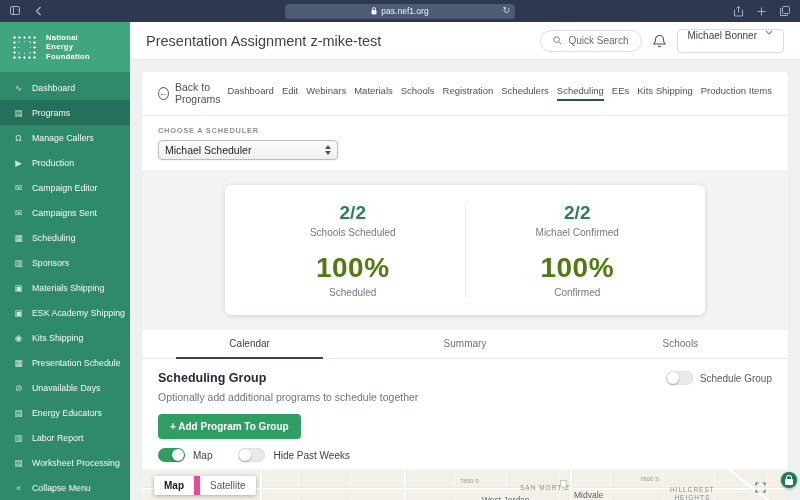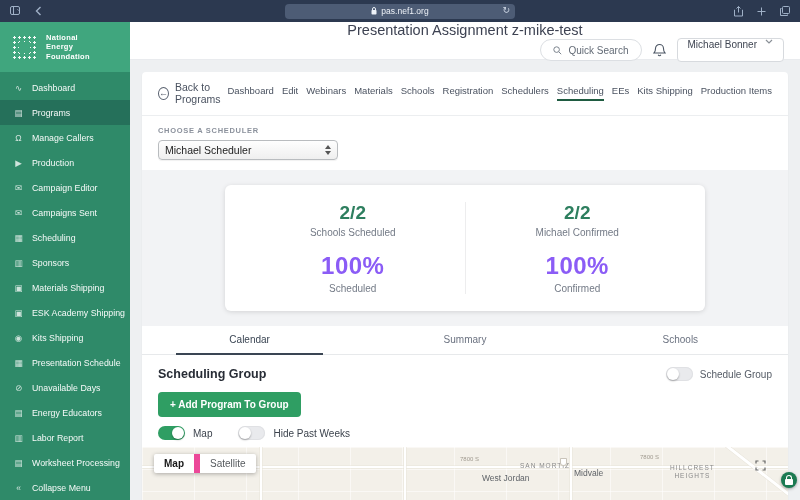--- a/index.html
+++ b/index.html
@@ -28,21 +28,21 @@
   .logo-text { font-size:7.5px; font-weight:700; line-height:1.25; letter-spacing:.3px; }
   .nav { flex:1; display:flex; flex-direction:column; padding-top:3px; }
   .side-item { display:flex; align-items:center; gap:8px; height:25px; padding:0 13px;
     font-size:8.8px; color:rgba(255,255,255,.96); cursor:pointer; white-space:nowrap; }
   .side-item.active { background:#25705a; }
   .s-icon { width:11px; text-align:center; font-size:8.5px; opacity:.8; flex-shrink:0; }
   .collapse-item { margin-top:auto; }
 
   
   .main { flex:1; display:flex; flex-direction:column; min-width:0; }
-  .topbar { height:38px; background:#fff; border-bottom:1px solid #e9ebee; display:flex; align-items:center; padding:0 16px;flex-direction:column; }
+  .topbar { height:38px; background:#fff; border-bottom:1px solid #e9ebee; display:flex; align-items:center; padding:0 16px; }
   .page-title { font-size:14.5px; color:#3d4252; font-weight:500; }
   .topbar-right { margin-left:auto; display:flex; align-items:center; gap:11px; }
   .quick-search { display:flex; align-items:center; gap:6px; height:22px; padding:0 12px;
     border:1px solid #dcdfe3; border-radius:12px; background:#fff; font-size:10px; color:#636b76; cursor:pointer; }
   .bell-btn { color:#4b5563; cursor:pointer; }
   .user-btn { display:flex; align-items:flex-start; gap:8px; height:24px; padding:0 10px;
     border:1px solid #d7dade; border-radius:4px; background:#fff; font-size:10px; color:#3f4552; cursor:pointer; }
 
   .content { flex:1; padding:12px 12px 0; overflow:hidden; }
   .panel { background:#fff; border-radius:4px 4px 0 0; box-shadow:0 1px 2px rgba(0,0,0,.05);
@@ -68,21 +68,21 @@
   .tri-down { width:0; height:0; border-left:3px solid transparent; border-right:3px solid transparent; border-top:4px solid #555; }
 
   
   .stats-zone { background:#f2f3f5; padding:15px 0; }
   .stats-card { width:480px; margin:0 auto; background:#fff; border-radius:6px;
     box-shadow:0 1px 5px rgba(0,0,0,.13); display:flex; padding:17px 16px; }
   .stat-col { flex:1; text-align:center; }
   .stat-col + .stat-col { border-left:1px solid #ededee; }
   .stat-ratio { font-size:19px; font-weight:700; color:#2e7f5f; }
   .stat-label { font-size:10px; color:#737a86; margin-top:3px; }
-  .stat-percent { font-size:24px; font-weight:800; color:#8b5cf6; margin-top:14px; letter-spacing:.5px; }
+  .stat-percent { font-size:28px; font-weight:800; color:#4d7c0f; margin-top:14px; letter-spacing:.5px; }
 
   
   .tabs { display:flex; border-bottom:1px solid #e7e9eb; }
   .tab { flex:1; text-align:center; padding:8px 0 9px; font-size:10px; color:#6b7280; position:relative; cursor:pointer; }
   .tab.active { color:#3a4553; }
   .tab.active::after { content:''; position:absolute; left:16%; right:16%; bottom:-1px; height:2px; background:#3a4553; }
 
   
   .group-sec { padding:12px 16px 6px; }
   .group-head { display:flex; align-items:center; justify-content:space-between; }
@@ -382,20 +382,21 @@
         <div class="group-sec">
           <div class="group-head">
             <div class="group-title">Scheduling Group</div>
             <div class="toggle-wrap">
               <span class="toggle">
                   <span class="knob"></span>
                 </span>
               <span>Schedule Group</span>
             </div>
           </div>
+          <div class="group-sub">Optionally add additional programs to schedule together</div>
           <button class="add-btn">+ Add Program To Group</button>
         </div>
 
         <div class="ctrl-row">
           <span class="toggle on">
               <span class="knob"></span>
             </span>
           <span>Map</span>
           <span class="ctrl-gap"></span>
           <span class="toggle">

